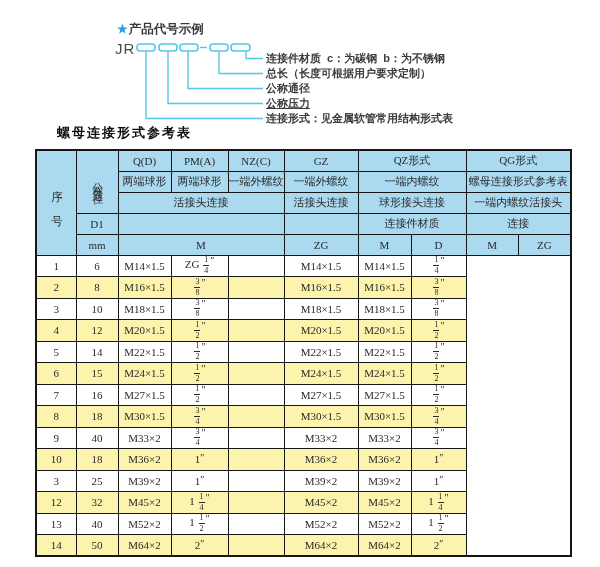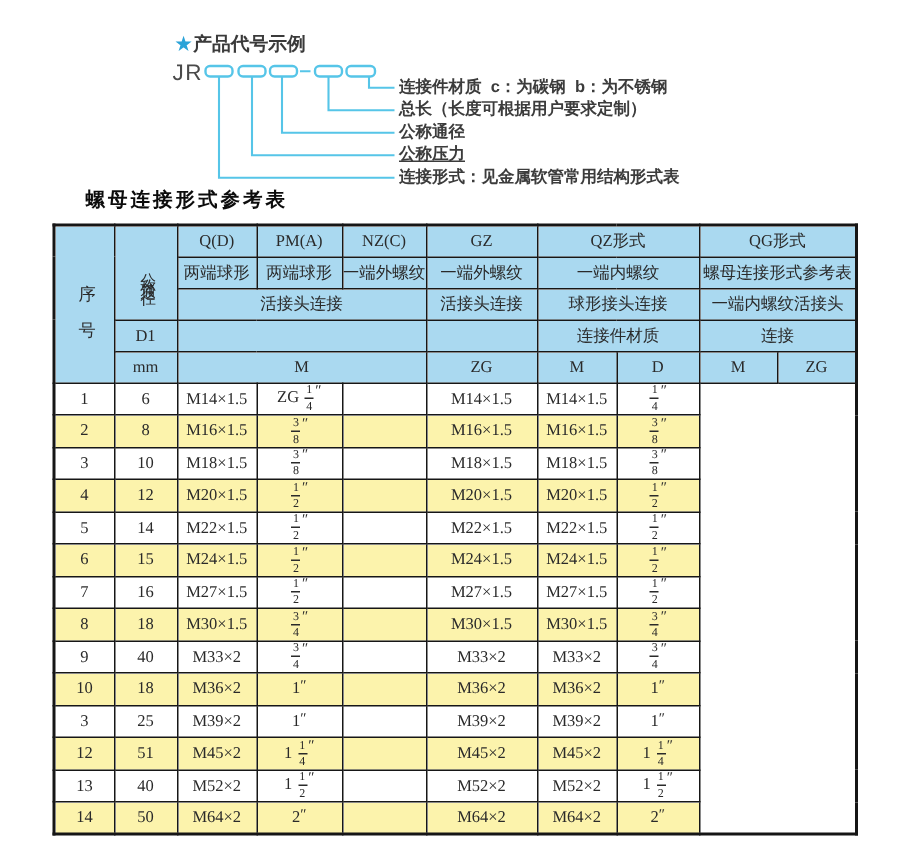--- a/index.html
+++ b/index.html
@@ -292,21 +292,21 @@
           <td>25</td>
           <td>M39×2</td>
           <td>1<span class="inch">″</span></td>
           <td></td>
           <td>M39×2</td>
           <td>M39×2</td>
           <td>1<span class="inch">″</span></td>
         </tr>
         <tr>
           <td>12</td>
-          <td>51</td>
+          <td>32</td>
           <td>M45×2</td>
           <td>1 <span class="frac">
               <span class="num">1</span>
               <span class="den">4</span>
             </span><span class="inch">″</span></td>
           <td></td>
           <td>M45×2</td>
           <td>M45×2</td>
           <td>1 <span class="frac">
               <span class="num">1</span>

